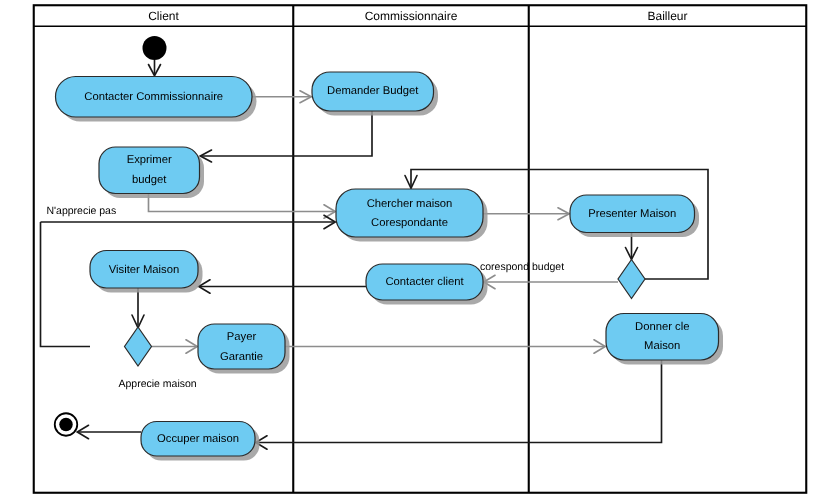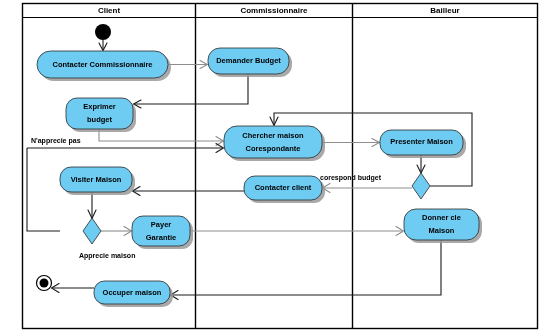--- a/index.html
+++ b/index.html
@@ -1,18 +1,18 @@
 <!DOCTYPE html>
 <html><head>
 <meta charset="utf-8">
 <style>
   html,body{margin:0;padding:0;background:#ffffff;}
   body{width:560px;height:336px;overflow:hidden;
        font-family:"Liberation Sans","DejaVu Sans",sans-serif;}
-  #canvas{position:relative;width:508px;height:336px;font-weight:bold;}
+  #canvas{position:relative;width:508px;height:336px;}
   svg#diagram{position:absolute;left:0;top:0;width:560px;height:336px;display:block;}
   .lane-title{font-size:8px;fill:#000;text-anchor:middle;dominant-baseline:middle;}
   .node-label{font-size:7.5px;fill:#000;text-anchor:middle;dominant-baseline:middle;}
   .edge-label{font-size:7px;fill:#000;text-anchor:start;dominant-baseline:middle;}
   .act-rect{fill:#6ECBF2;stroke:#2b2b2b;stroke-width:0.8;}
   .shadow{fill:#9a9a9a;opacity:0.85;}
   .diamond{fill:#6ECBF2;stroke:#2b2b2b;stroke-width:0.8;}
   .frame{fill:none;stroke:#000000;stroke-width:1.4;}
   .lane-div{stroke:#000000;stroke-width:1.4;}
   .hdr-div{stroke:#000000;stroke-width:1.1;}

